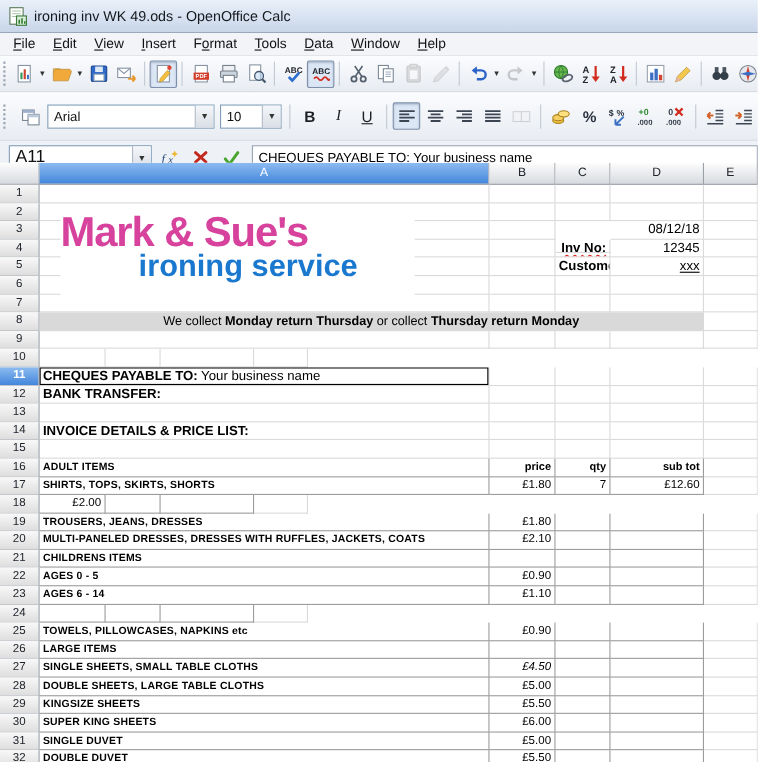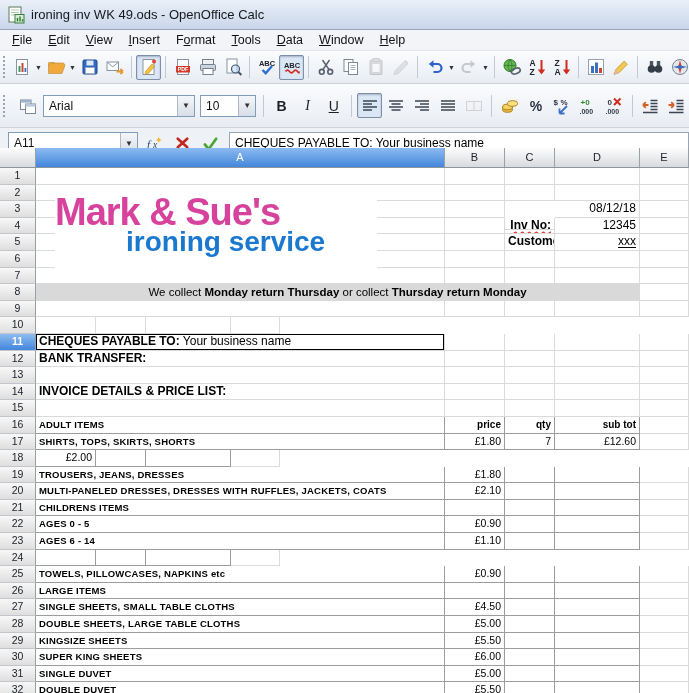--- a/index.html
+++ b/index.html
@@ -40,21 +40,21 @@
   .combo { display:inline-flex; height:22px; border:1px solid #7f9db9; background:#fff; align-items:stretch; flex:0 0 auto; margin:0 2px; }
   .combo .combo-text { font-size:12px; line-height:20px; padding:0 5px; color:#111; flex:1 1 auto; overflow:hidden; }
   .combo .combo-arrow { width:17px; background:linear-gradient(#f4f6f9,#d9dee6); border-left:1px solid #aeb8c6;
           display:flex; align-items:center; justify-content:center; font-size:8px; color:#333; }
   .combo.font-name { width:152px; }
   .combo.font-size { width:56px; }
 
   
   .formulabar { height:31px; background:#eef1f5; border-bottom:1px solid #c6cbd3; display:flex; align-items:center; padding-left:8px; }
   .namebox { width:130px; height:22px; border:1px solid #7f9db9; background:#fff; display:flex; align-items:stretch; }
-  .namebox-text { flex:1; font-size:12px; line-height:20px; padding-left:5px; color:#111; }
+  .namebox-text { flex:1; font-size:16px; line-height:20px; padding-left:5px; color:#111; }
   .namebox .combo-arrow { width:17px; background:linear-gradient(#f4f6f9,#d9dee6); border-left:1px solid #aeb8c6;
           display:flex; align-items:center; justify-content:center; font-size:8px; color:#333; }
   .fbtn { width:24px; height:24px; margin-left:4px; display:inline-flex; align-items:center; justify-content:center;
           background:transparent; border:none; }
   .fbtn svg { width:19px; height:19px; }
   .inputline { flex:1; height:22px; margin-left:7px; border:1px solid #9aa5b3; background:#fff;
                font-size:12px; line-height:20px; padding-left:5px; color:#000; overflow:hidden; white-space:nowrap; }
 
   
   .sheet { position:absolute; top:148px; left:0; width:689px; height:545px; background:#fff; overflow:hidden; }
@@ -631,21 +631,21 @@
           <div class="rowhdr">26</div>
           <div class="cell bx item" style="width: 409px;">LARGE ITEMS</div>
           <div class="cell bx" style="width: 60px;"></div>
           <div class="cell bx" style="width: 50px;"></div>
           <div class="cell bx" style="width: 85px;"></div>
           <div class="cell" style="width: 49px;"></div>
         </div>
         <div class="srow">
           <div class="rowhdr">27</div>
           <div class="cell bx item" style="width: 409px;">SINGLE SHEETS, SMALL TABLE CLOTHS</div>
-          <div class="cell bx num" style="width: 60px;">£4.50</div>
+          <div class="cell bx num" style="width: 60px; font-style: italic;">£4.50</div>
           <div class="cell bx" style="width: 50px;"></div>
           <div class="cell bx" style="width: 85px;"></div>
           <div class="cell" style="width: 49px;"></div>
         </div>
         <div class="srow">
           <div class="rowhdr">28</div>
           <div class="cell bx item" style="width: 409px;">DOUBLE SHEETS, LARGE TABLE CLOTHS</div>
           <div class="cell bx num" style="width: 60px;">£5.00</div>
           <div class="cell bx" style="width: 50px;"></div>
           <div class="cell bx" style="width: 85px;"></div>

